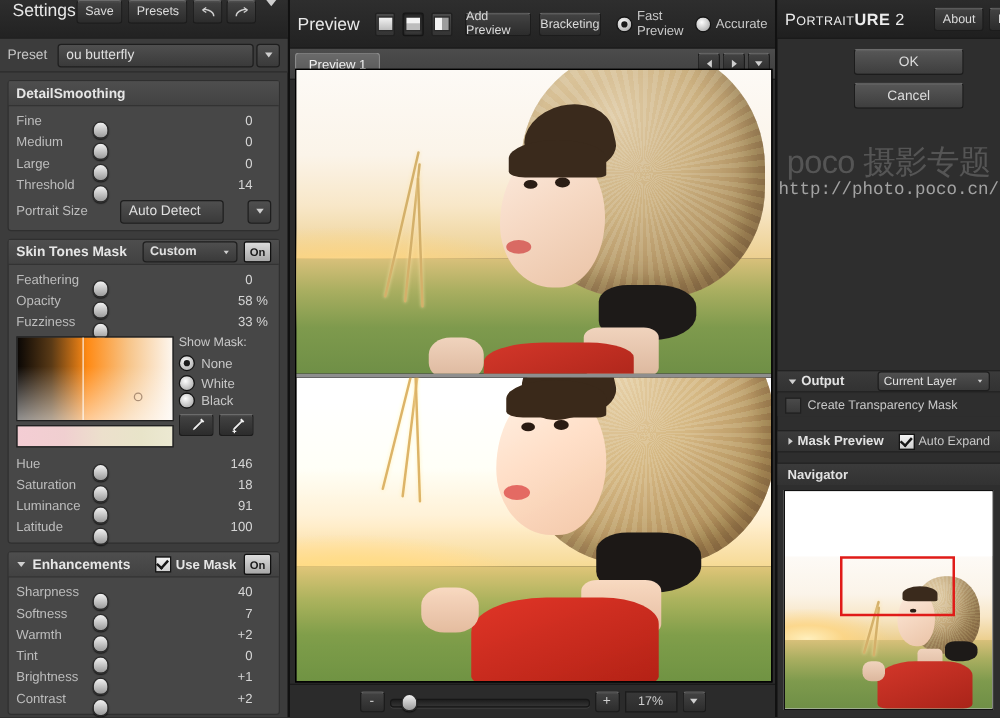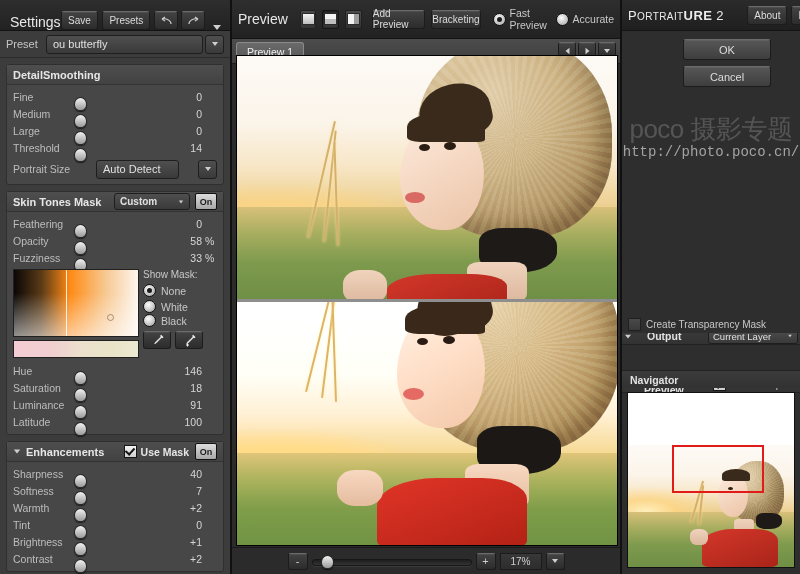--- a/index.html
+++ b/index.html
@@ -67,21 +67,21 @@
                border-bottom:4px solid transparent;border-right:0;}
   .combo{
     background:linear-gradient(#4f4f4f,#3a3a3a);
     border:1px solid #1e1e1e;border-radius:3px;
     display:flex;align-items:center;color:#e0e0e0;font-size:11px;
   }
 
   
   #left{position:absolute;left:0;top:0;width:230px;height:574px;background:#3c3c3c;}
   #left-head{height:30px;background:linear-gradient(#2e2e2e,#222);
-    border-bottom:1px solid #141414;display:flex;align-items:flex-end;}
+    border-bottom:1px solid #141414;display:flex;align-items:flex-start;}
   #left-head .title{font-size:14px;color:#e8e8e8;margin-left:10px;flex:1;}
   #preset-row{height:26px;display:flex;align-items:center;
     background:#3c3c3c;border-bottom:1px solid #2b2b2b;padding:0 6px;}
   .group{margin:6px;background:#474747;border:1px solid #2f2f2f;border-radius:3px;}
   .group-head{height:19px;display:flex;align-items:center;padding:0 6px;
     background:linear-gradient(#4e4e4e,#424242);border-bottom:1px solid #333;
     font-weight:bold;font-size:11px;color:#e6e6e6;}
   .row{height:17px;display:flex;align-items:center;padding:0 6px;}
   .row .lbl{width:66px;color:#bdbdbd;font-size:10.5px;}
   .row .sl{flex:1;}
@@ -118,23 +118,23 @@
   #brand{font-size:13px;color:#ececec;letter-spacing:.4px;flex:1;white-space:nowrap;}
   #brand .sc{font-size:10px;}
   #brand b{font-weight:bold;}
   .rbtn{height:17px;padding:0 6px;font-size:10px;}
   #okwrap{padding:8px 0 0 0;display:flex;flex-direction:column;align-items:center;gap:6px;}
   #okwrap .wbtn{width:86px;height:19px;font-size:11px;}
   #watermark{position:absolute;left:0;top:116px;width:178px;text-align:center;
     color:#555;user-select:none;}
   #watermark .l1{font-size:26px;letter-spacing:-0.5px;line-height:26px;color:#555;}
   #watermark .l2{font-size:14px;line-height:20px;color:#a3a3a3;font-family:Liberation Mono, monospace;}
-  .rsect{height:18px;display:flex;align-items:center;padding:0 2px;gap:15px;
+  .rsect{height:18px;display:flex;align-items:center;padding:0 8px;gap:3px;
     background:linear-gradient(#3b3b3b,#323232);border-top:1px solid #222;
-    border-bottom:1px solid #222;margin-top:31px;}
+    border-bottom:1px solid #222;}
   .rsect .t{font-weight:bold;font-size:10.5px;color:#e2e2e2;}
   .rrow{height:18px;display:flex;align-items:center;padding:0 6px;gap:5px;background:#2e2e2e;}
   #navtitle{height:18px;display:flex;align-items:center;padding:0 8px;
     background:linear-gradient(#3b3b3b,#323232);border-top:1px solid #222;
     font-weight:bold;font-size:10.5px;color:#e2e2e2;}
   #navbox{position:absolute;left:5px;top:392px;width:166px;height:174px;
     background:#fff;border:1px solid #111;overflow:hidden;}
   #navcrop{position:absolute;border:2px solid #e01b18;}
 
   

